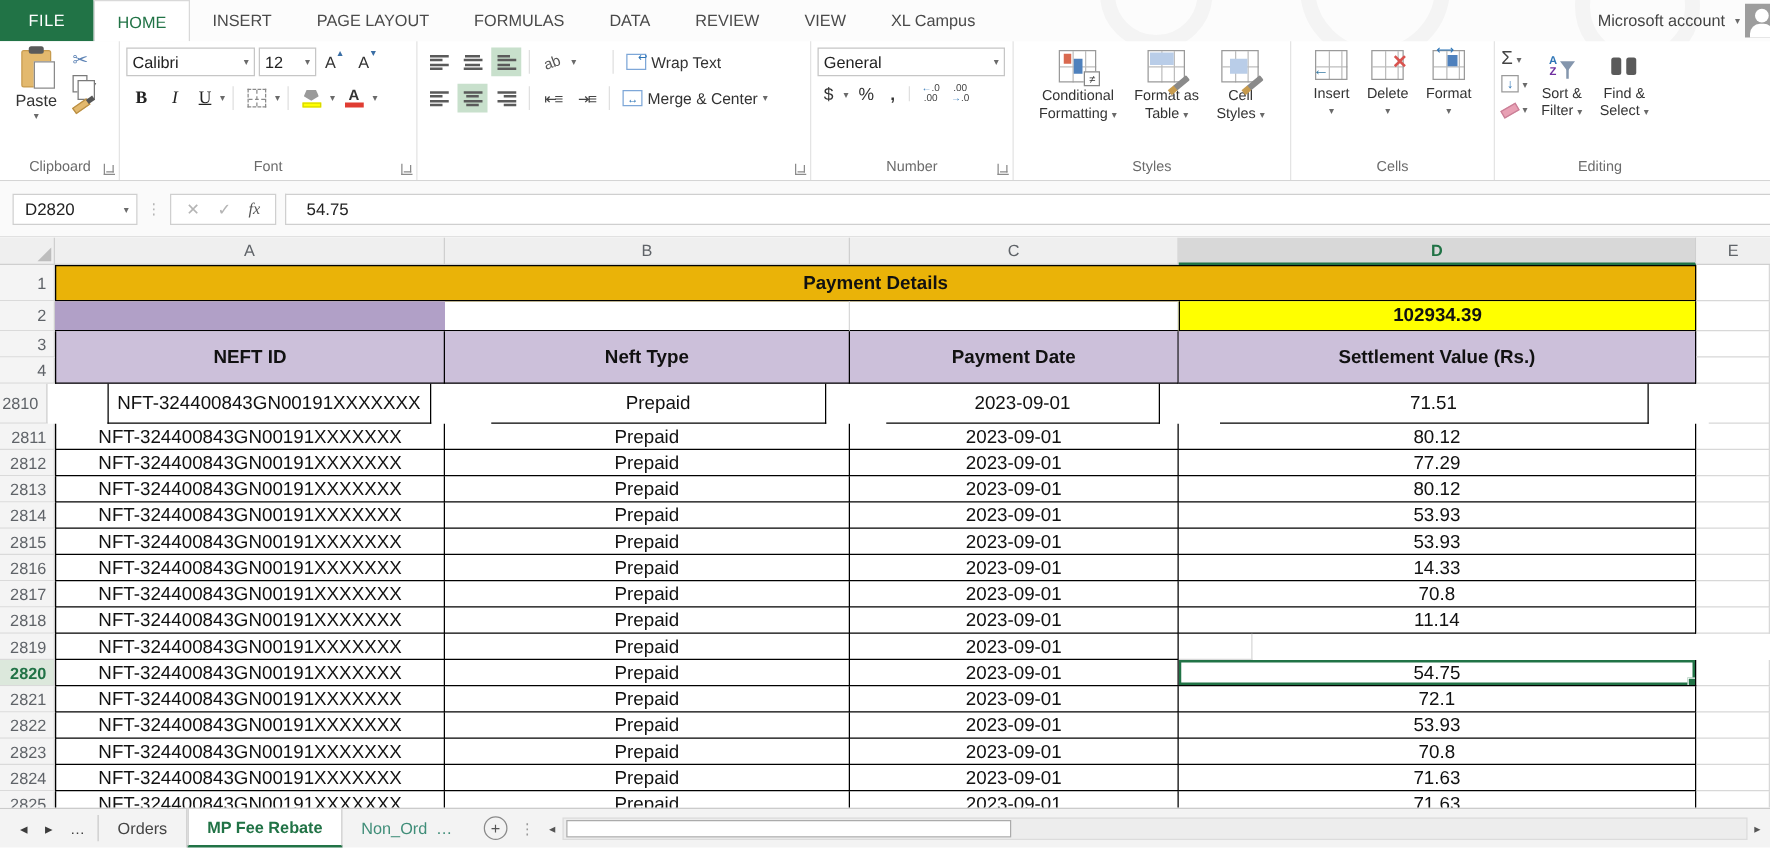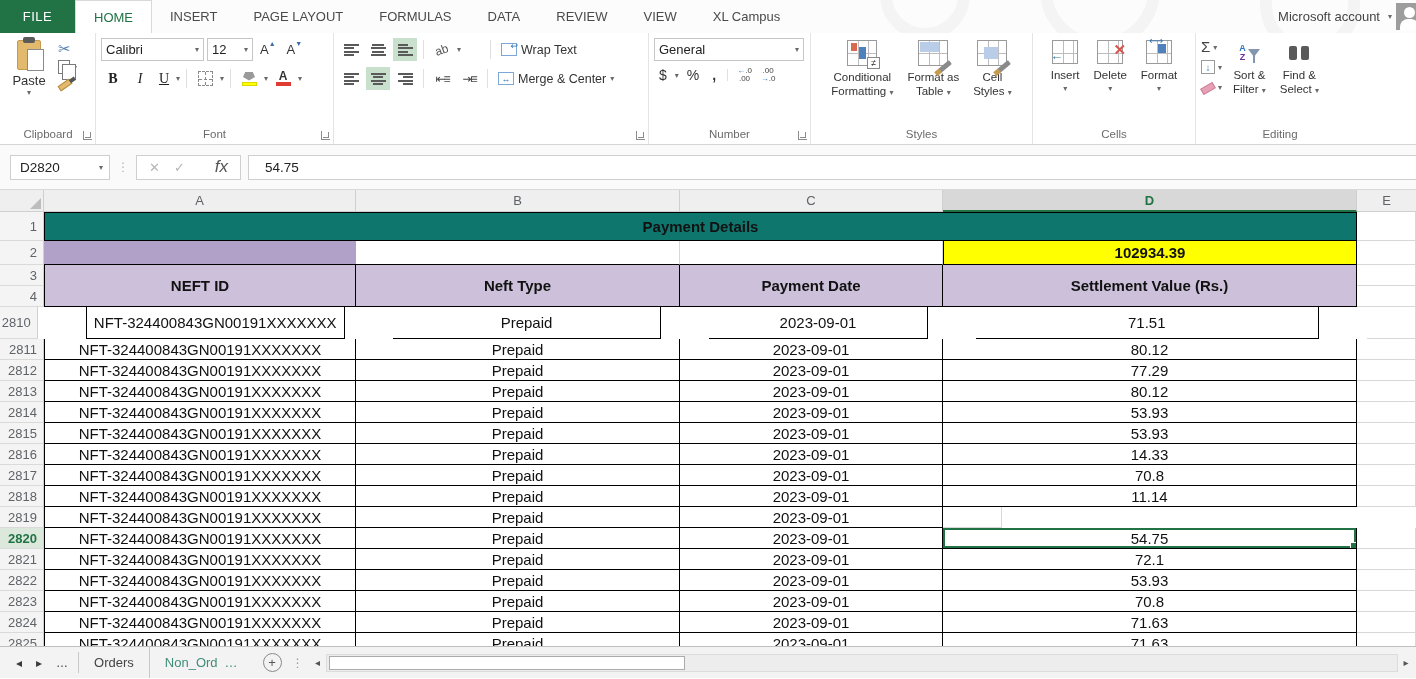--- a/index.html
+++ b/index.html
@@ -120,21 +120,21 @@
   .ic-binoc::before { left:0; } .ic-binoc::after { right:0; }
 
   
   .fbar { height:45px; display:flex; align-items:center; background:#fafafa; border-bottom:1px solid #d9d9d9; padding:0 0 0 10px; }
   .namebox { width:100px; height:25px; border:1px solid #cfcfcf; background:#fff; display:flex; align-items:center;
              justify-content:space-between; padding:0 6px 0 9px; font-size:13.5px; }
   .fdots { color:#b5b5b5; font-size:12px; padding:0 7px; }
   .fxbox { height:25px; border:1px solid #cfcfcf; background:#fff; display:flex; align-items:center; gap:14px; padding:0 12px; }
   .fx-x { color:#b5b5b5; font-size:13px; }
   .fx-ok { color:#b5b5b5; font-size:13px; }
-  .fx-fx { font-family:Liberation Sans, sans-serif; font-style:italic; color:#555; font-size:17px;margin-left:16px; }
+  .fx-fx { font-family:Liberation Serif, serif; font-style:italic; color:#555; font-size:13px; }
   .ffield { flex:1; height:25px; border:1px solid #cfcfcf; border-right:none; background:#fff; margin-left:7px;
             display:flex; align-items:center; padding-left:16px; font-size:13.5px; }
 
   
   .sheet { position:relative; height:456px; background:#fff; overflow:hidden; font-size:15px; }
   .chrow { display:flex; height:22px; }
   .ch { background:#efefef; border-right:1px solid #cfcfcf; border-bottom:1px solid #cfcfcf;
         color:#5f6368; font-size:13px; display:flex; align-items:center; justify-content:center; }
   .ch.corner { position:relative; }
   .ch.corner::after { content:""; position:absolute; right:2px; bottom:2px; width:0; height:0;
@@ -142,21 +142,21 @@
   .ch.selcol { background:#d8d8d8; color:#217346; font-weight:bold; border-bottom:2px solid #217346; }
   .w-rh { width:44px; } .w-a { width:312px; } .w-b { width:324px; } .w-c { width:263px; } .w-d { width:414px; } .w-e { width:59px; }
   .srow { display:flex; }
   .rowhdr { width:44px; background:#f4f4f4; border-right:1px solid #cfcfcf; border-bottom:1px solid #dadada;
             color:#5f6368; font-size:13px; display:flex; align-items:center; justify-content:flex-end; padding-right:6px; }
   .rowhdr.selhdr { background:#dce8dc; color:#217346; font-weight:bold; }
   .cell { border-right:1px solid #000; border-bottom:1px solid #000; display:flex; align-items:center; justify-content:center;
           color:#111; overflow:hidden; white-space:nowrap; }
   .cell.first { border-left:1px solid #000; }
   .ecell { border-right:1px solid #d8d8d8; border-bottom:1px solid #d8d8d8; }
-  .title-cell { width:1313px; background:#0f766e; font-weight:bold; font-size:15px; border:1px solid #000; }
+  .title-cell { width:1313px; background:#eab308; font-weight:bold; font-size:15px; border:1px solid #000; }
   .p2 { background:#b1a0c7; }
   .gl { border-right:1px solid #d8d8d8; border-bottom:1px solid #d8d8d8; }
   .total-cell { background:#ffff00; font-weight:bold; border-left:1px solid #000; border-right:1px solid #000; border-bottom:1px solid #000; }
   .hdr-cell { background:#ccc0da; font-weight:bold; }
   .rh-stack { width:44px; display:flex; flex-direction:column; }
   .rh-stack .rowhdr { width:44px; flex:1; }
   .e-stack { width:59px; display:flex; flex-direction:column; }
   .e-stack .ecell { flex:1; }
   .selcell { position:relative; box-shadow:inset 0 0 0 2px #217346; }
   .selcell::after { content:""; position:absolute; right:-2px; bottom:-2px; width:6px; height:6px;
@@ -636,20 +636,21 @@
   </div>
 
   <div class="sbar">
     <div class="snav">
       <span>◂</span>
       <span>▸</span>
       <span>…</span>
     </div>
     <div class="sdiv"></div>
     <div class="stab">Orders</div>
+    <div class="stab active">MP Fee Rebate</div>
     <div class="stab teal" style="border-right:none;">
       <span>Non_Ord</span>
       <span>…</span>
     </div>
     <div class="plus-btn">+</div>
     <div class="sbar-dots">⋮</div>
     <div class="hscroll">
       <span class="harrow">◂</span>
       <div class="htrack">
         <div class="hthumb"></div>

